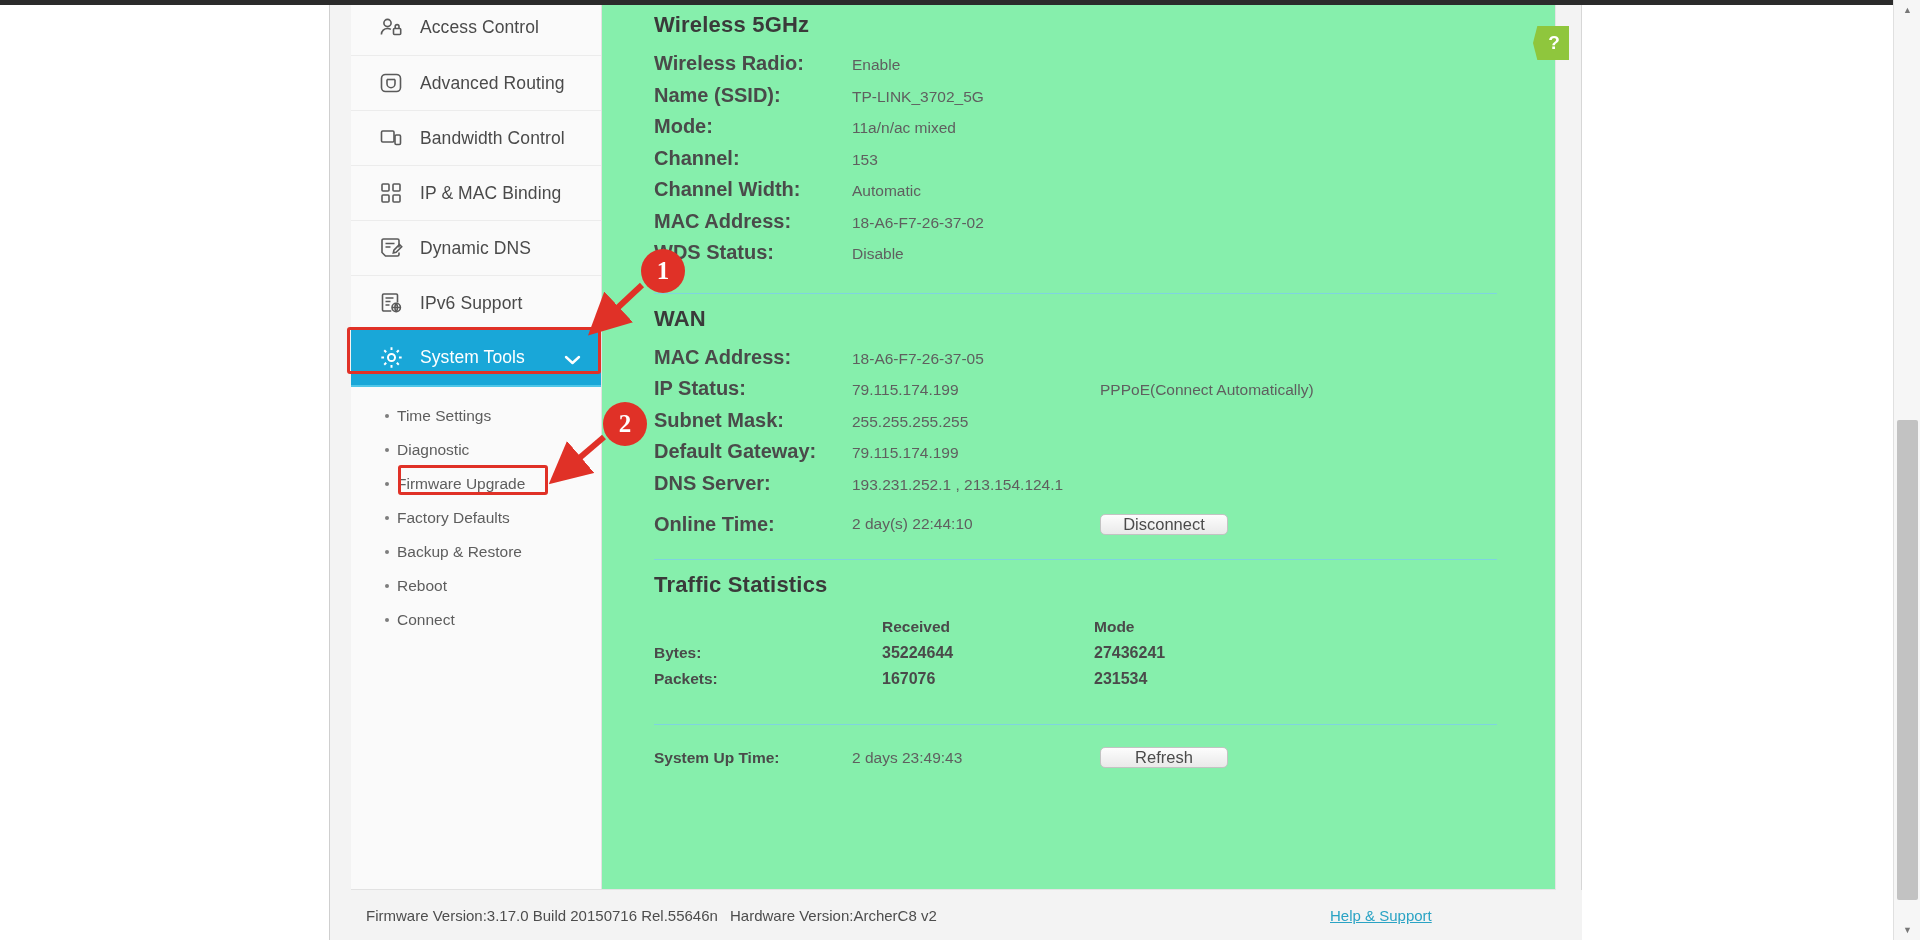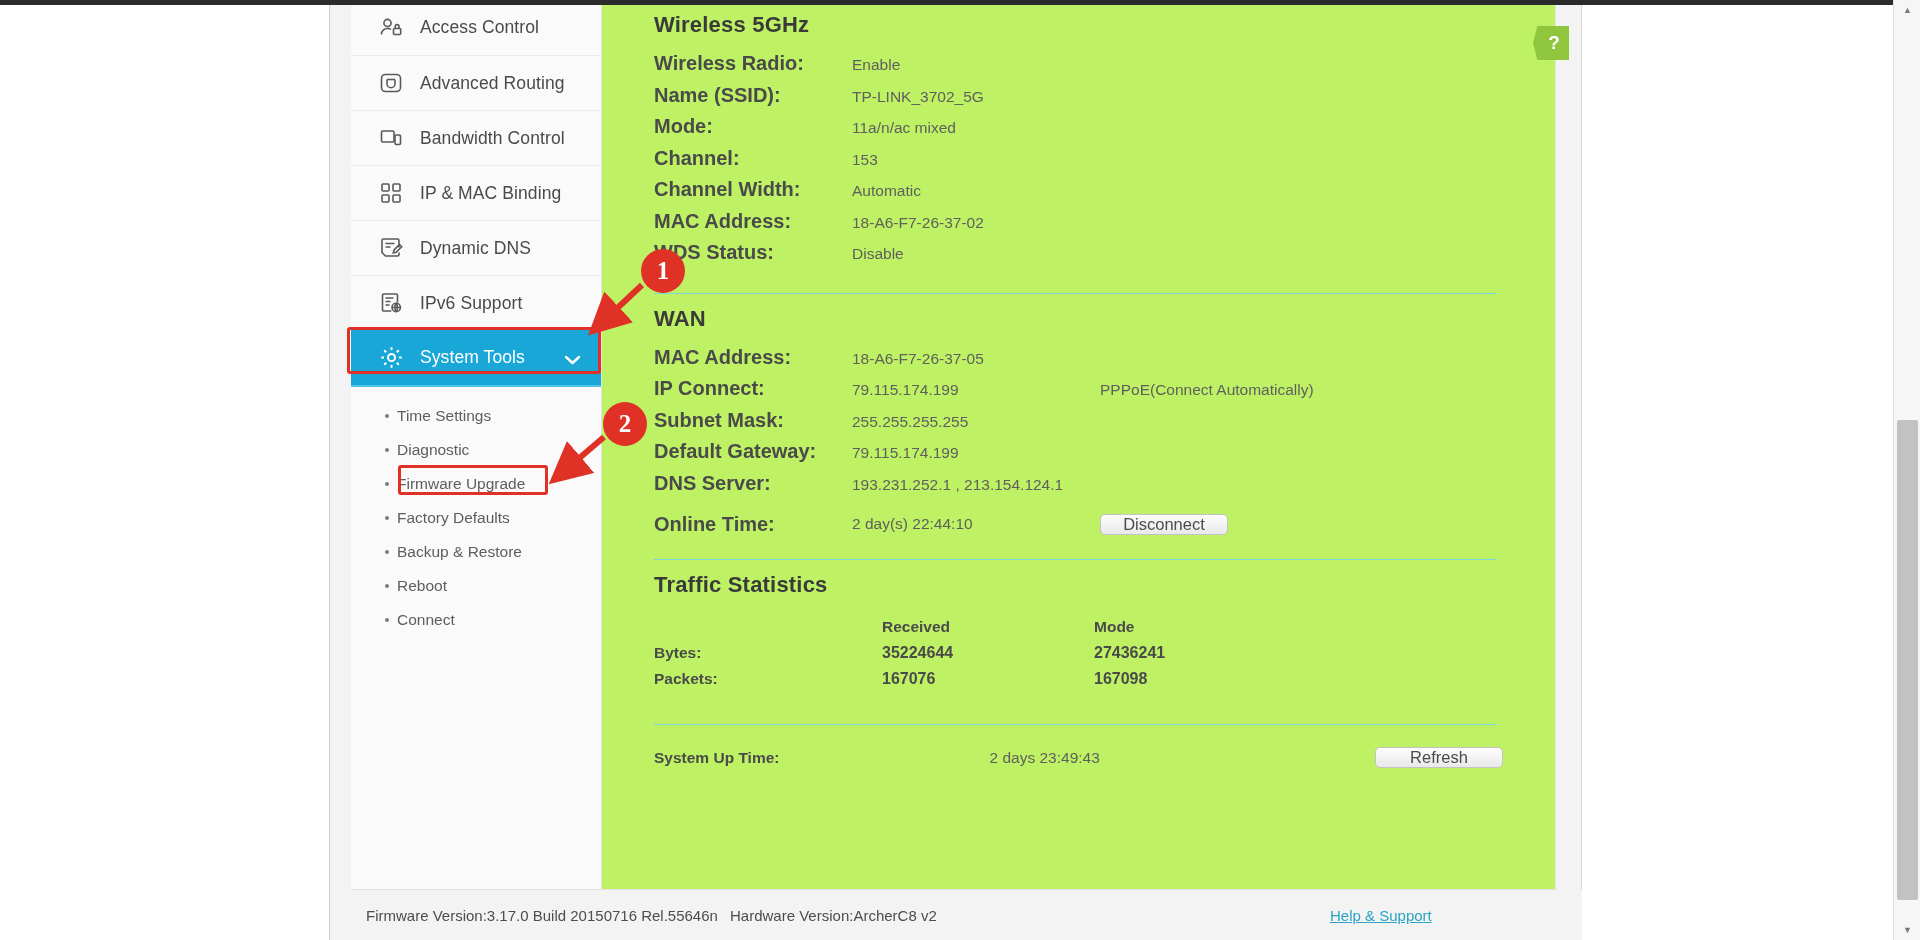--- a/index.html
+++ b/index.html
@@ -121,21 +121,21 @@
     font-size: 15.5px;
     color: #5d5d5d;
   }
 
   
   .content-card {
     position: absolute;
     left: 598px; top: -5px;
     width: 954px;
     height: 890px;
-    background: #bef264;
+    background: #86efac;
     border-right: 1px solid #e4e4e4;
     border-bottom: 1px solid #e4e4e4;
     padding: 0 52px;
     overflow: hidden;
   }
 
   .sec-title {
     font-size: 22px;
     font-weight: bold;
     color: #3a3a3a;
@@ -190,21 +190,20 @@
     align-items: baseline;
   }
   .traffic-row .lbl  { width: 228px; flex: 0 0 228px; font-size: 15.5px; font-weight: bold; color: #4a4a4a; }
   .traffic-row .cell { width: 212px; flex: 0 0 212px; font-size: 16px; font-weight: bold; color: #4a4a4a; }
 
   
   .uptime-row {
     display: flex;
     align-items: center;
     padding-top: 22px;
-    justify-content: space-between;
   }
   .uptime-row .lbl { width: 198px; flex: 0 0 198px; font-size: 15.5px; font-weight: bold; color: #4a4a4a; }
   .uptime-row .val { width: 248px; flex: 0 0 248px; font-size: 15.5px; color: #5f5f5f; }
 
   
   .btn {
     display: inline-block;
     min-width: 128px;
     padding: 0 14px;
     font-size: 16.5px;
@@ -476,21 +475,21 @@
 
     <hr class="divider">
 
     <h2 class="sec-title">WAN</h2>
 
     <div class="info-row">
       <span class="lbl">MAC Address:</span>
       <span class="val">18-A6-F7-26-37-05</span>
     </div>
     <div class="info-row">
-      <span class="lbl">IP Connect:</span>
+      <span class="lbl">IP Status:</span>
       <span class="val">79.115.174.199</span>
       <span class="extra">PPPoE(Connect Automatically)</span>
     </div>
     <div class="info-row">
       <span class="lbl">Subnet Mask:</span>
       <span class="val">255.255.255.255</span>
     </div>
     <div class="info-row">
       <span class="lbl">Default Gateway:</span>
       <span class="val">79.115.174.199</span>
@@ -516,21 +515,21 @@
       <span class="col">Mode</span>
     </div>
     <div class="traffic-row">
       <span class="lbl">Bytes:</span>
       <span class="cell">35224644</span>
       <span class="cell">27436241</span>
     </div>
     <div class="traffic-row">
       <span class="lbl">Packets:</span>
       <span class="cell">167076</span>
-      <span class="cell">167098</span>
+      <span class="cell">231534</span>
     </div>
 
     <hr class="divider" style="margin-top:28px;">
 
     <div class="uptime-row">
       <span class="lbl">System Up Time:</span>
       <span class="val">2 days 23:49:43</span>
       <button class="btn">Refresh</button>
     </div>
 

